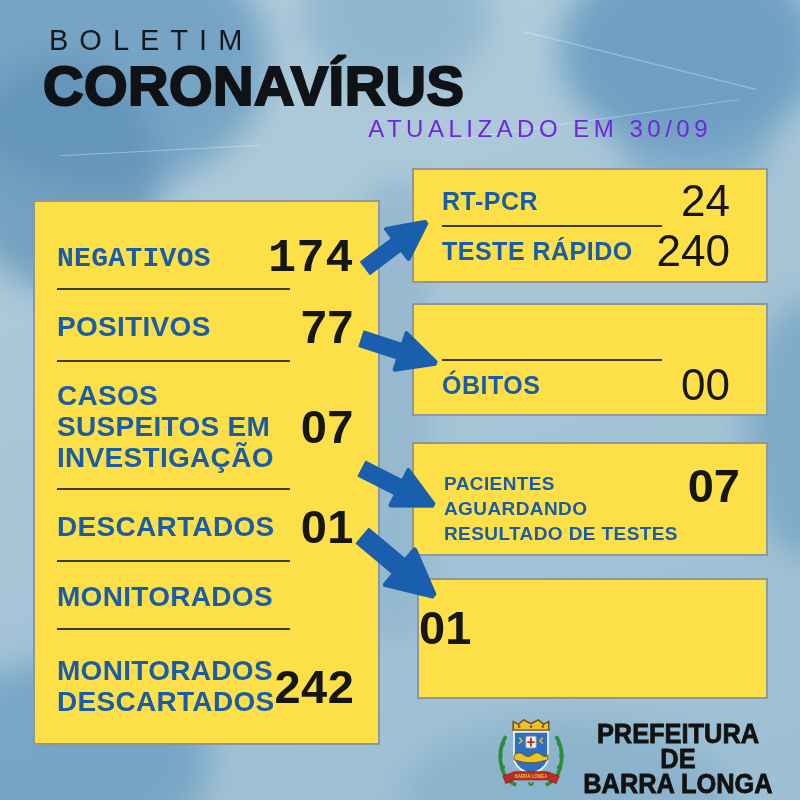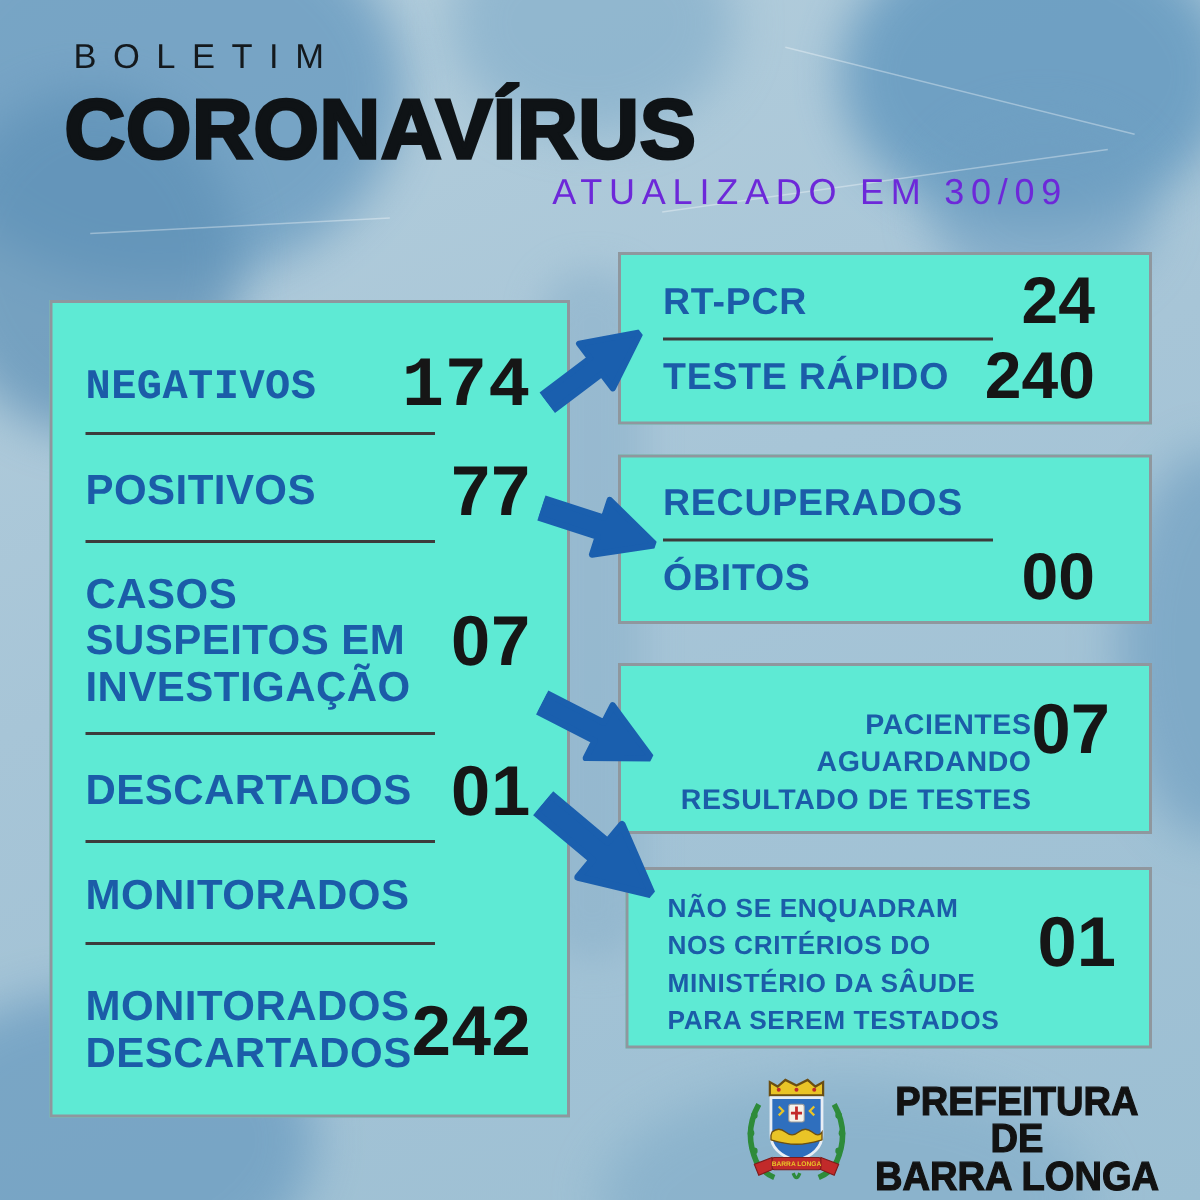--- a/index.html
+++ b/index.html
@@ -26,39 +26,39 @@
   .blob.b9 { left: 360px; top: 180px; width: 70px;  height: 460px; background: #8cb2cb; opacity: .6; filter: blur(12px); border-radius: 30px; }
   .blob.b10{ left: 90px;  top: 330px; width: 120px; height: 330px; background: #7fa9c7; opacity: .5; }
   .scratch { position: absolute; background: rgba(255,255,255,.35); height: 1px; }
   .s1 { left: 440px; top: 120px; width: 300px; transform: rotate(-8deg); }
   .s2 { left: 520px; top: 60px;  width: 240px; transform: rotate(14deg); }
   .s3 { left: 60px;  top: 150px; width: 200px; transform: rotate(-3deg); }
 
   
   .kicker {
     position: absolute; left: 49px; top: 24px;
-    font-size: 23px; font-weight: 400; color: #14191d;
+    font-size: 29px; font-weight: 400; color: #14191d;
     letter-spacing: 11px;
   }
   .title {
     position: absolute; left: 43px; top: 53px;
     font-size: 56px; font-weight: bold; color: #0f1316;
     letter-spacing: 0.5px;
     -webkit-text-stroke: 2.2px #0f1316;
   }
   .updated {
     position: absolute; left: 0; top: 115px; width: 712px;
     text-align: right;
     font-size: 24px; font-weight: 400; color: #6d28d9;
     letter-spacing: 4.5px;
   }
 
   
   .panel {
-    position: absolute; background: #5eead4;
+    position: absolute; background: #fde047;
     border: 2px solid #8f979e;
   }
 
   
   .summary { left: 33px; top: 200px; width: 347px; height: 545px; padding-top: 24px; }
   .srow { position: relative; display: flex; align-items: center; }
   .srow .lbl {
     flex: 1; padding-left: 22px;
     color: #1b5ca8; font-weight: bold; font-size: 28px; line-height: 31px;
     letter-spacing: 0.3px; white-space: pre-line;
@@ -79,29 +79,29 @@
   .p1 { left: 412px; top: 168px; width: 356px; height: 115px; padding: 6px 0; }
   .p2 { left: 412px; top: 303px; width: 356px; height: 113px; padding: 5px 0; }
   .drow { position: relative; display: flex; align-items: center; height: 50px; }
   .p2 .drow { height: 50px; }
   .drow .lbl {
     flex: 1; padding-left: 28px;
     color: #1b5ca8; font-weight: bold; font-size: 25px; letter-spacing: 0.5px;
   }
   .drow .val {
     width: 130px; padding-right: 36px; text-align: right;
-    color: #161616; font-weight: bold; font-size: 44px;
+    color: #161616; font-weight: normal; font-size: 44px;
   }
   .drow.sep::after {
     content: ""; position: absolute; left: 28px; bottom: -1px;
     width: 220px; height: 2px; background: #3c3c3c;
   }
 
   
-  .p3 { left: 412px; top: 442px; width: 356px; height: 114px; text-align: right; }
+  .p3 { left: 412px; top: 442px; width: 356px; height: 114px; }
   .p4 { left: 417px; top: 578px; width: 351px; height: 121px; }
   .tpanel-inner { display: flex; height: 100%; }
   .tpanel-inner .lbl {
     flex: 1; color: #1b5ca8; font-weight: bold; white-space: pre-line;
   }
   .p3 .lbl { font-size: 19px; line-height: 25px; padding: 27px 0 0 30px; letter-spacing: 0.4px; }
   .p4 .lbl { font-size: 17.5px; line-height: 25px; padding: 13px 0 0 26px; letter-spacing: 0.4px; }
   .tpanel-inner .val {
     color: #161616; font-weight: bold; font-size: 47px;
     padding: 14px 26px 0 0;
@@ -185,43 +185,38 @@
     <div class="val">24</div>
   </div>
   <div class="drow">
     <div class="lbl">TESTE RÁPIDO</div>
     <div class="val">240</div>
   </div>
 </div>
 
 <div class="panel p2">
   <div class="drow sep">
-    <div class="lbl">RECUPERADOS</div>
   </div>
   <div class="drow">
     <div class="lbl">ÓBITOS</div>
     <div class="val">00</div>
   </div>
 </div>
 
 <div class="panel p3">
   <div class="tpanel-inner">
     <div class="lbl">PACIENTES
 AGUARDANDO
 RESULTADO DE TESTES</div>
     <div class="val">07</div>
   </div>
 </div>
 
 <div class="panel p4">
   <div class="tpanel-inner">
-    <div class="lbl">NÃO SE ENQUADRAM
-NOS CRITÉRIOS DO
-MINISTÉRIO DA SÂUDE
-PARA SEREM TESTADOS</div>
     <div class="val">01</div>
   </div>
 </div>
 
 <div class="arrow a1">
   <svg viewBox="0 0 96 60">
       <polygon points="0,22 50,22 50,7 96,30 50,53 50,38 0,38" fill="#1a5fae" stroke="#1a5fae" stroke-width="5" stroke-linejoin="round"></polygon>
     </svg>
 </div>
 <div class="arrow a2">

